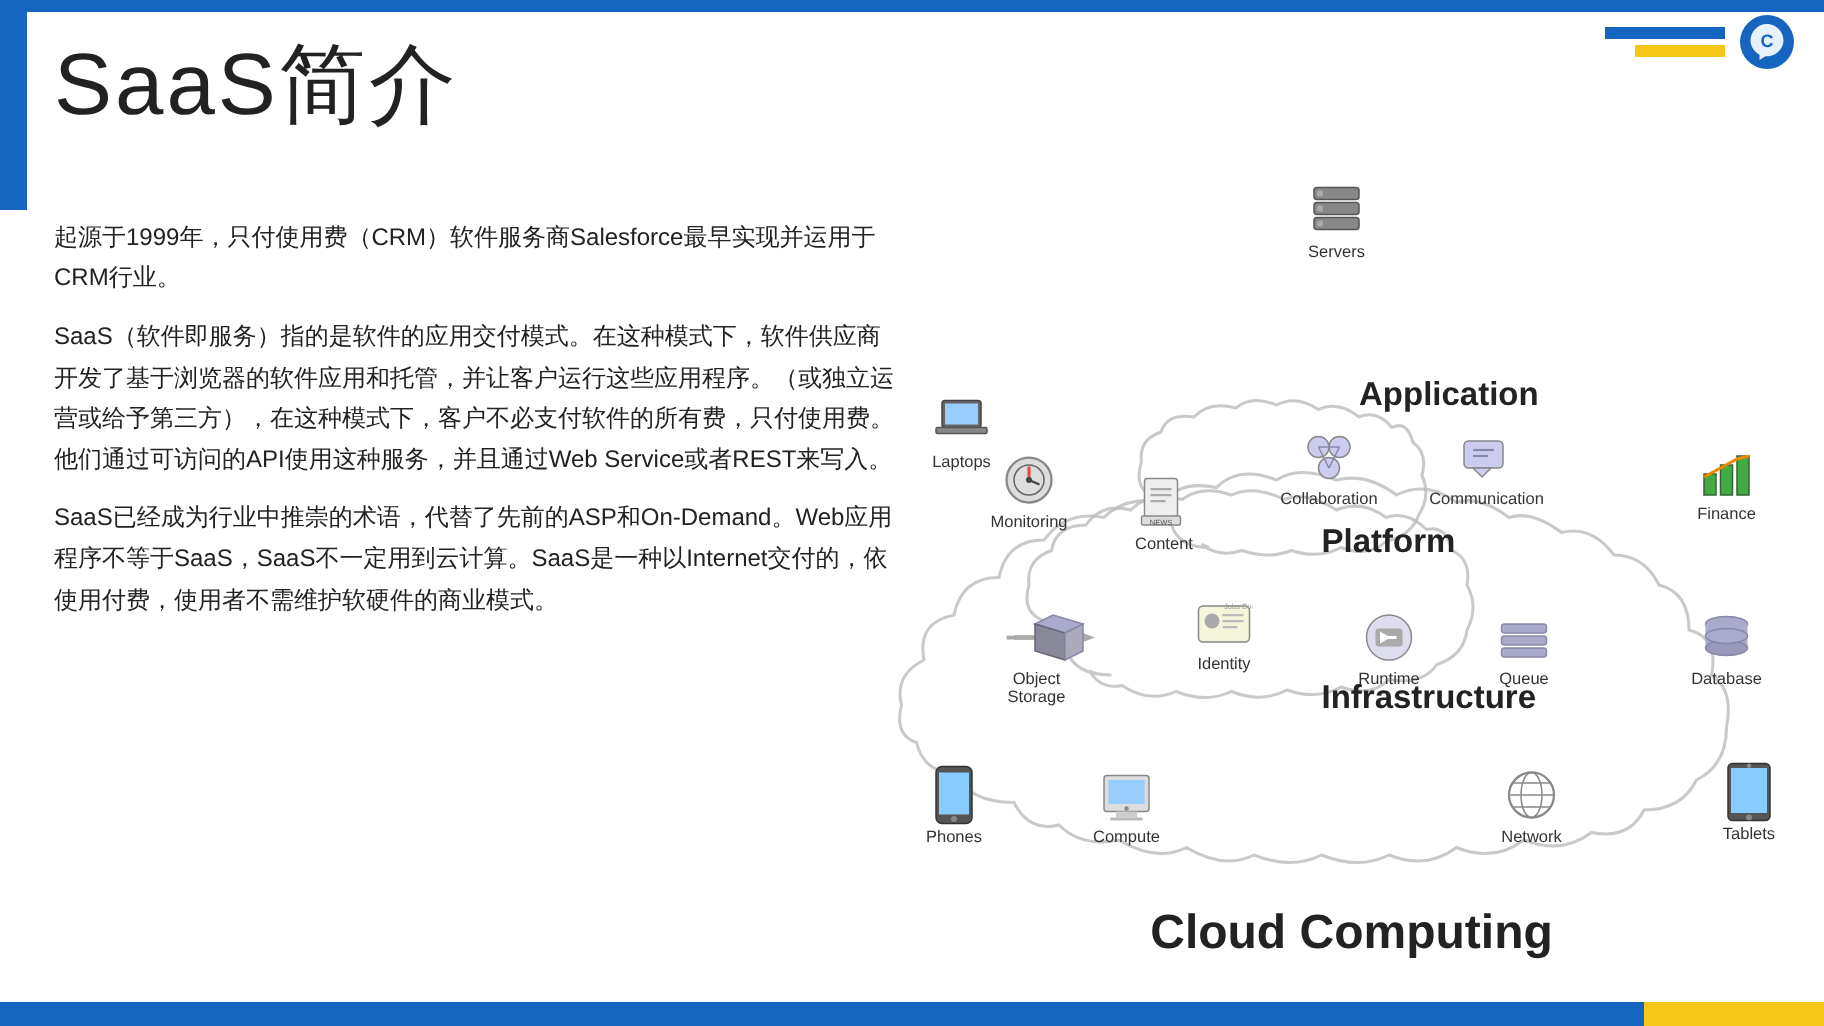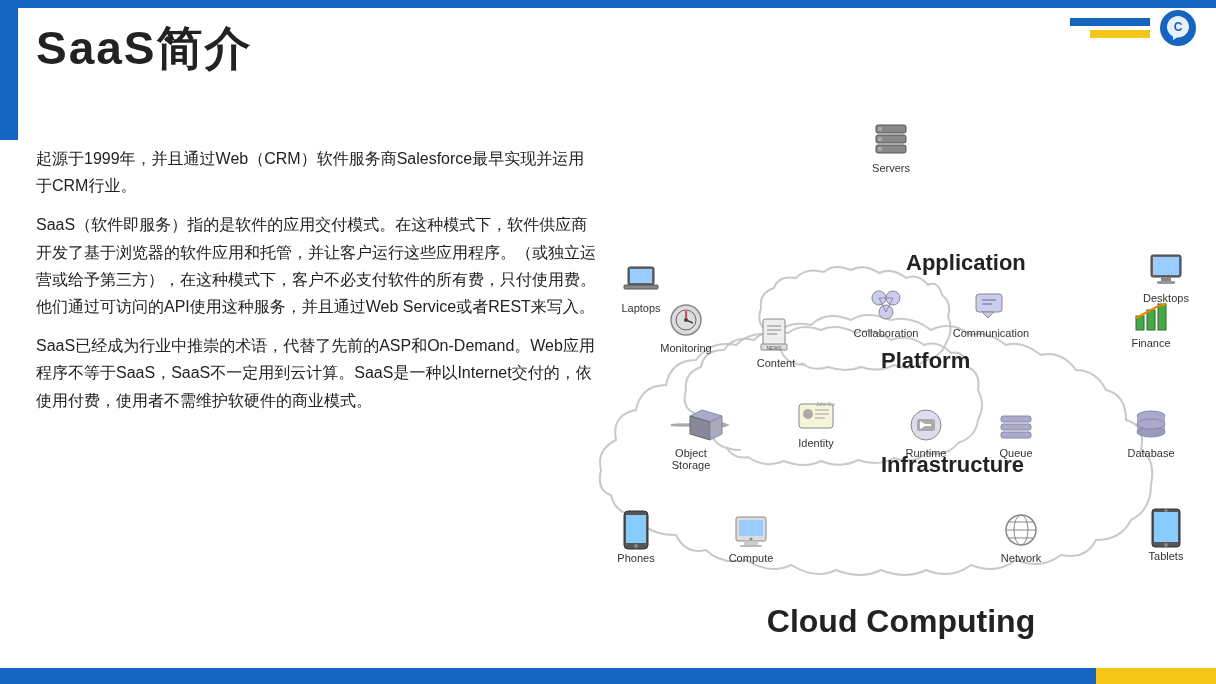--- a/index.html
+++ b/index.html
@@ -33,22 +33,22 @@
     }
 
     
     .title-area {
       position: absolute;
       top: 18px;
       left: 36px;
     }
 
     .page-title {
-      font-size: 46px;
-      font-weight: 700;
+      font-size: 58px;
+      font-weight: 400;
       color: #222;
       letter-spacing: 2px;
     }
 
     
     .top-right {
       position: absolute;
       top: 10px;
       right: 20px;
       display: flex;
@@ -200,21 +200,21 @@
   </div>
   <div class="logo-icon">
     <svg width="28" height="28" viewBox="0 0 28 28" fill="none">
       <path d="M14 2 C8 2, 3 7, 3 13 C3 17, 5.5 20.5, 9 22.5 L9 26 L13 23.5 C13.3 23.5, 13.7 23.5, 14 23.5 C20 23.5, 25 18.5, 25 13 C25 7, 20 2, 14 2Z" fill="white" opacity="0.9"></path>
       <text x="14" y="17" text-anchor="middle" font-size="12" font-weight="bold" fill="#1565c0">C</text>
     </svg>
   </div>
 </div>
 
 <div class="content-area">
-  <p class="paragraph">起源于1999年，并且通过Web（CRM）软件服务商Salesforce最早实现并运用于CRM行业。</p>
+  <p class="paragraph">起源于1999年，只付使用费（CRM）软件服务商Salesforce最早实现并运用于CRM行业。</p>
   <p class="paragraph">SaaS（软件即服务）指的是软件的应用交付模式。在这种模式下，软件供应商开发了基于浏览器的软件应用和托管，并让客户运行这些应用程序。（或独立运营或给予第三方），在这种模式下，客户不必支付软件的所有费，只付使用费。他们通过可访问的API使用这种服务，并且通过Web Service或者REST来写入。</p>
   <p class="paragraph">SaaS已经成为行业中推崇的术语，代替了先前的ASP和On-Demand。Web应用程序不等于SaaS，SaaS不一定用到云计算。SaaS是一种以Internet交付的，依使用付费，使用者不需维护软硬件的商业模式。</p>
 </div>
 
 <div class="diagram-area">
 
   <svg class="cloud-svg" viewBox="0 0 610 530" xmlns="http://www.w3.org/2000/svg">
 
     <path d="M80,420 Q50,420 40,400 Q20,400 15,380 Q0,375 5,355 Q0,335 20,325 Q15,300 40,295 Q45,270 70,270 Q75,245 100,245 Q115,225 140,230 Q155,215 180,220 Q190,205 215,210 Q230,195 255,205 Q270,195 295,205 Q315,200 335,215 Q355,205 375,220 Q390,215 410,230 Q425,225 445,240 Q465,235 480,255 Q500,255 510,275 Q530,280 530,305 Q550,310 545,335 Q560,345 555,370 Q555,395 535,405 Q525,425 500,425 Q490,445 465,440 Q445,455 420,445 Q400,460 375,450 Q355,465 330,455 Q310,465 285,455 Q265,465 240,455 Q220,465 195,450 Q175,460 150,445 Q125,450 110,435 Q90,440 80,420Z" fill="none" stroke="#bbb" stroke-width="2" opacity="0.8"></path>
 
@@ -256,31 +256,20 @@
     <div class="icon-img">
       <svg width="38" height="38" viewBox="0 0 38 38">
         <rect x="6" y="6" width="26" height="18" rx="2" fill="#666" stroke="#444" stroke-width="1"></rect>
         <rect x="8" y="8" width="22" height="14" fill="#99ccff"></rect>
         <rect x="2" y="24" width="34" height="4" rx="1" fill="#888" stroke="#555" stroke-width="1"></rect>
       </svg>
     </div>
     <span>Laptops</span>
   </div>
 
-  <div class="diagram-icon" style="top:150px; right:5px;">
-    <div class="icon-img">
-      <svg width="38" height="38" viewBox="0 0 38 38">
-        <rect x="4" y="4" width="30" height="22" rx="2" fill="#666" stroke="#444" stroke-width="1"></rect>
-        <rect x="6" y="6" width="26" height="18" fill="#99ccff"></rect>
-        <rect x="14" y="26" width="10" height="4" fill="#888"></rect>
-        <rect x="10" y="30" width="18" height="3" rx="1" fill="#999"></rect>
-      </svg>
-    </div>
-    <span>Desktops</span>
-  </div>
 
   <div class="diagram-icon" style="top:200px; left:55px;">
     <div class="icon-img">
       <svg width="38" height="38" viewBox="0 0 38 38">
         <circle cx="19" cy="19" r="15" fill="#ddd" stroke="#888" stroke-width="1.5"></circle>
         <circle cx="19" cy="19" r="10" fill="none" stroke="#666" stroke-width="1"></circle>
         <line x1="19" y1="19" x2="19" y2="10" stroke="#e44" stroke-width="2"></line>
         <line x1="19" y1="19" x2="26" y2="22" stroke="#444" stroke-width="1.5"></line>
         <circle cx="19" cy="19" r="2" fill="#444"></circle>
       </svg>

